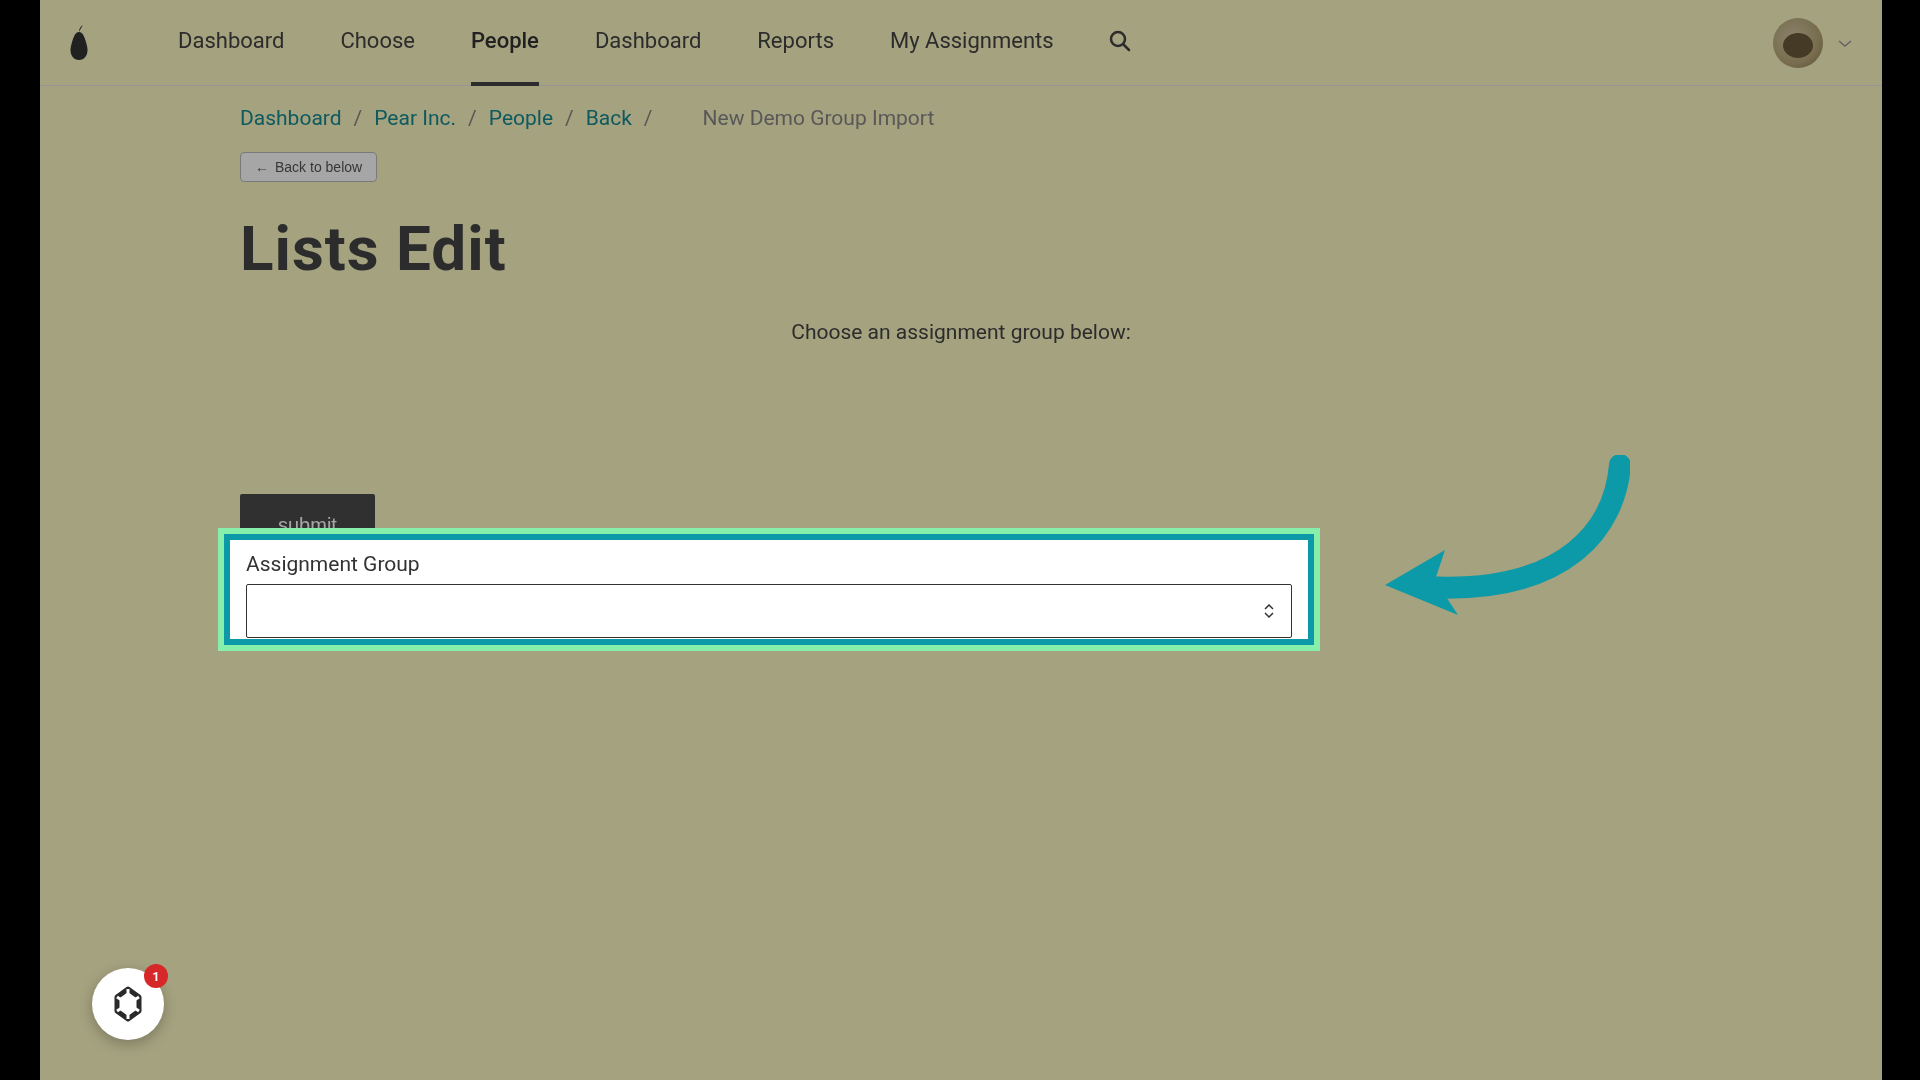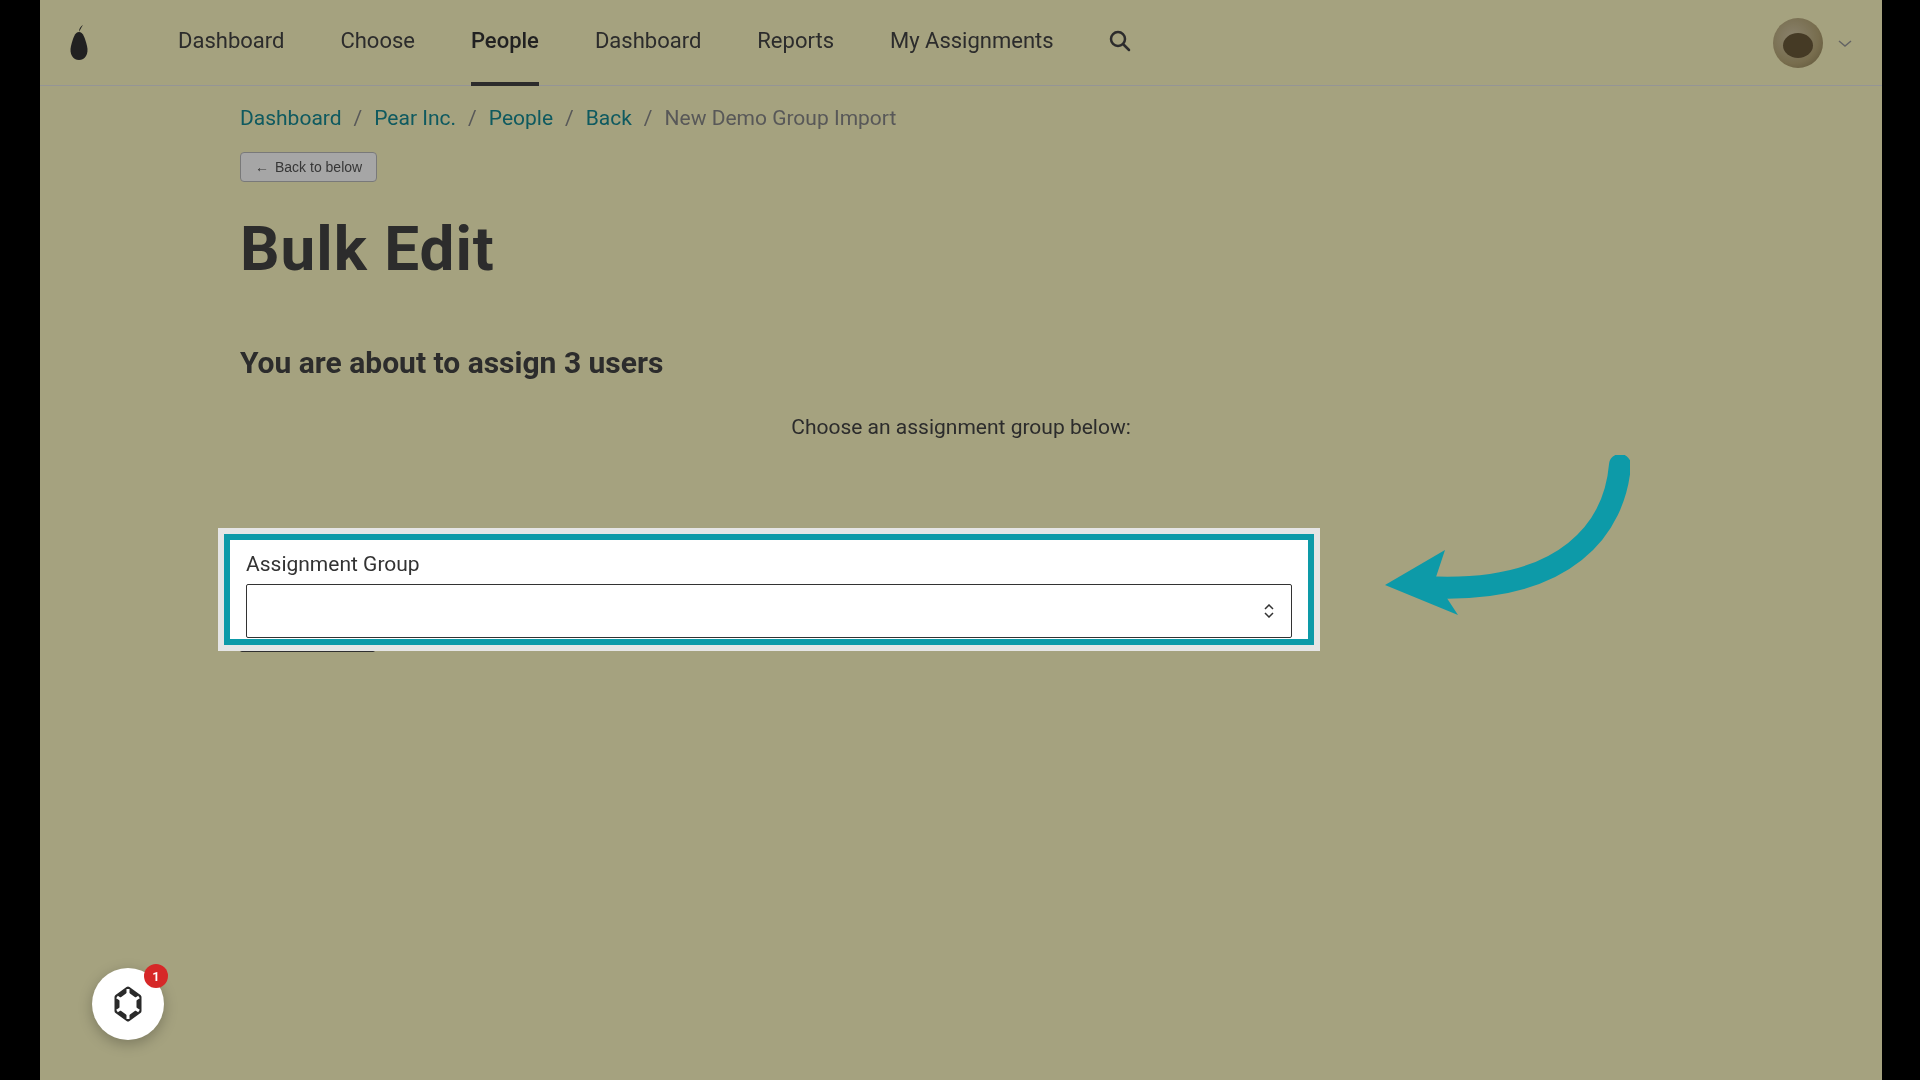--- a/index.html
+++ b/index.html
@@ -132,20 +132,21 @@
       color: #178a93;
       cursor: pointer;
     }
     
     .breadcrumb-sep {
       color: #888;
     }
     
     .breadcrumb-current {
       color: #888;
+      margin-left: 38px;
     }
     
     .back-btn {
       border: 1px solid #bbb;
       background: #fff;
       border-radius: 4px;
       padding: 6px 14px;
       font-size: 14px;
       color: #555;
       cursor: pointer;
@@ -176,21 +177,21 @@
       text-align: center;
     }
     
     
     .highlight-box {
       position: absolute;
       left: 218px;
       top: 528px;
       width: 1102px;
       height: 123px;
-      border: 6px solid #e5e5e5;
+      border: 6px solid #86efac;
       background: #0d9aa8;
       z-index: 10;
     }
     
     .highlight-inner {
       position: absolute;
       inset: 6px;
       background: #fff;
       padding: 12px 16px 16px 16px;
     }
@@ -329,23 +330,22 @@
       <span class="breadcrumb-link">Back</span>
       <span class="breadcrumb-sep">/</span>
       <span class="breadcrumb-current">New Demo Group Import</span>
     </div>
     
     <button class="back-btn">
       <span>←</span>
       <span>Back to below</span>
     </button>
     
-    <h1 class="page-title">Bulk Edit</h1>
-    
-    <h2 class="subtitle">You are about to assign 3 users</h2>
+    <h1 class="page-title">Lists Edit</h1>
+    
     
     <p class="instruction">Choose an assignment group below:</p>
     
     <button class="submit-btn">submit</button>
   </div>
 
   <div class="dim-overlay"></div>
 
 </div>
 

